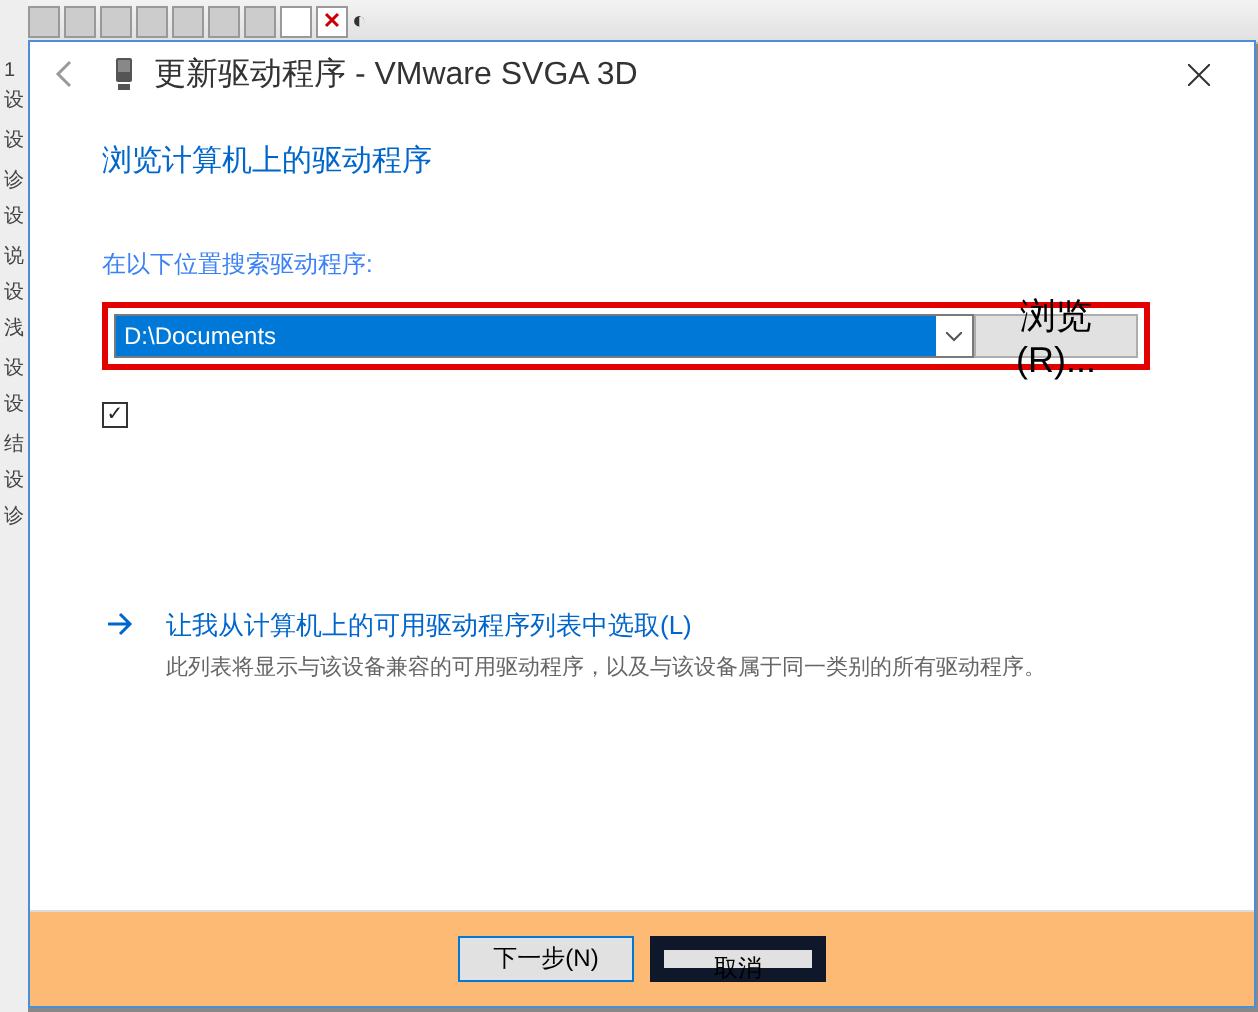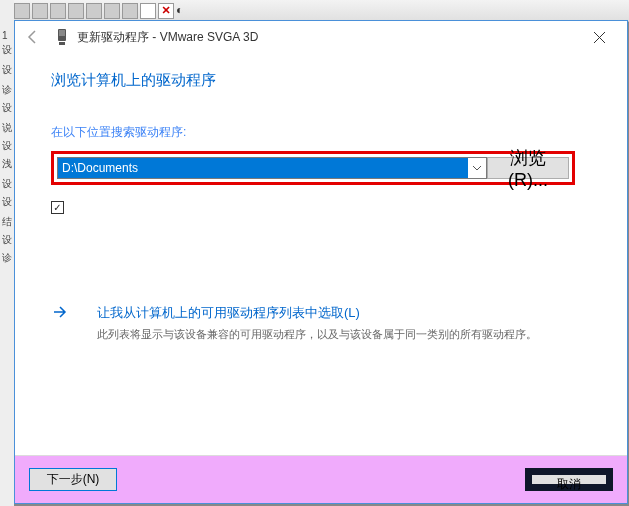--- a/index.html
+++ b/index.html
@@ -61,21 +61,21 @@
       color: #888;
       font-size: 14px;
       margin-right: 12px;
     }
     .device-icon {
       width: 14px; height: 18px;
       margin-right: 8px;
       display: inline-flex;
       align-items: center; justify-content: center;
     }
-    .title { font-size: 12px; color: #333; flex: 1; white-space: nowrap; }
+    .title { font-size: 16px; color: #333; flex: 1; white-space: nowrap; }
     .close-x {
       width: 40px; height: 28px;
       display: inline-flex;
       align-items: center; justify-content: center;
       font-size: 14px;
       color: #333;
       cursor: pointer;
     }
     .content {
       flex: 1;
@@ -147,21 +147,21 @@
       width: 13px; height: 13px;
       border: 1px solid #333;
       display: inline-flex;
       align-items: center; justify-content: center;
       font-size: 10px;
       line-height: 11px;
       color: #222;
     }
     .option-block {
       display: flex;
-      gap: 28px;
+      gap: 14px;
       margin-top: 90px;
       cursor: pointer;
     }
     .option-arrow {
       color: #0066cc;
       font-size: 18px;
       padding-top: 0px;
       width: 18px;
       text-align: center;
     }
@@ -172,25 +172,25 @@
       margin-bottom: 4px;
     }
     .option-desc {
       color: #666;
       font-size: 11px;
       line-height: 1.5;
     }
     .footer {
       height: 48px;
       display: flex;
-      justify-content: space-between;
+      justify-content: center;
       align-items: center;
       gap: 8px;
       padding: 0 14px;
-      background: #f0abfc;
+      background: #fdba74;
       border-top: 1px solid #dcdcdc;
     }
     .footer button {
       width: 88px;
       height: 23px;
       font-size: 12px;
       background: #e1e1e1;
       border: 7px solid #0f172a;
       cursor: pointer;
       font-family: inherit;

